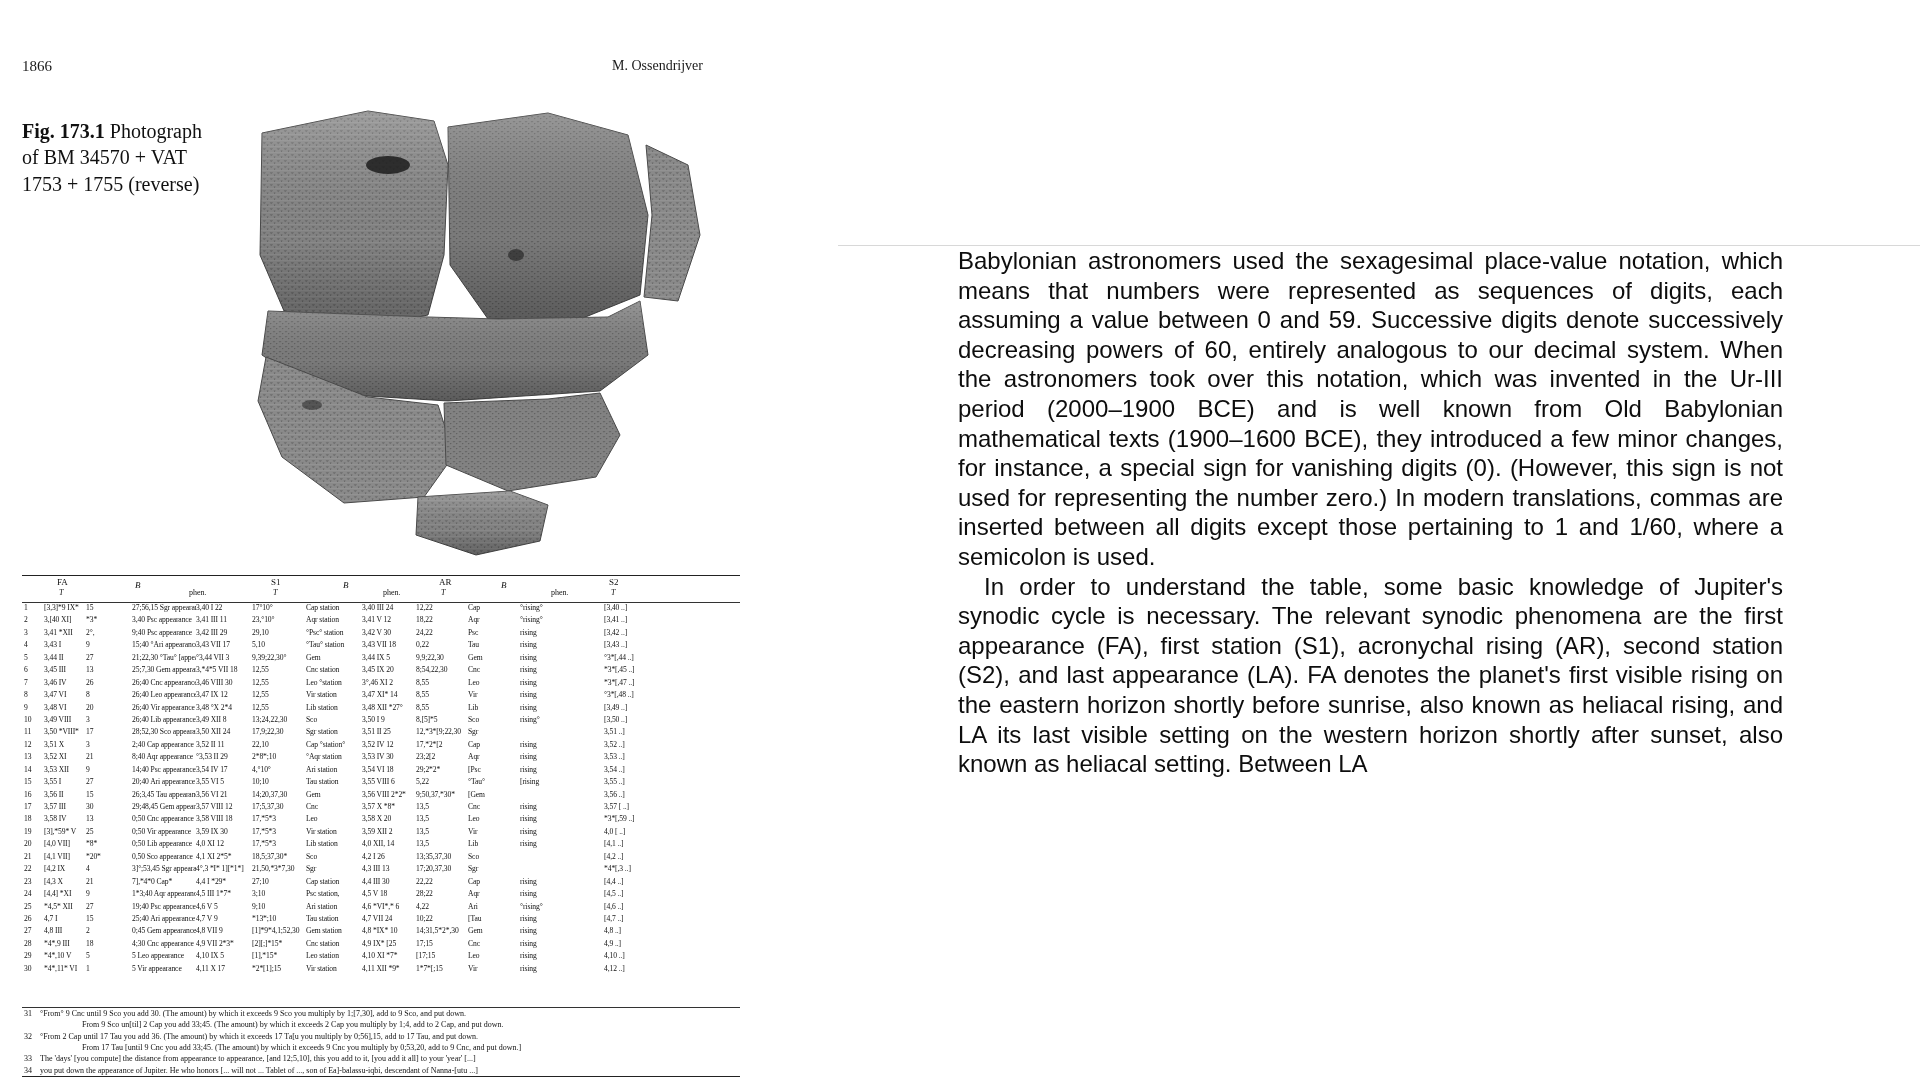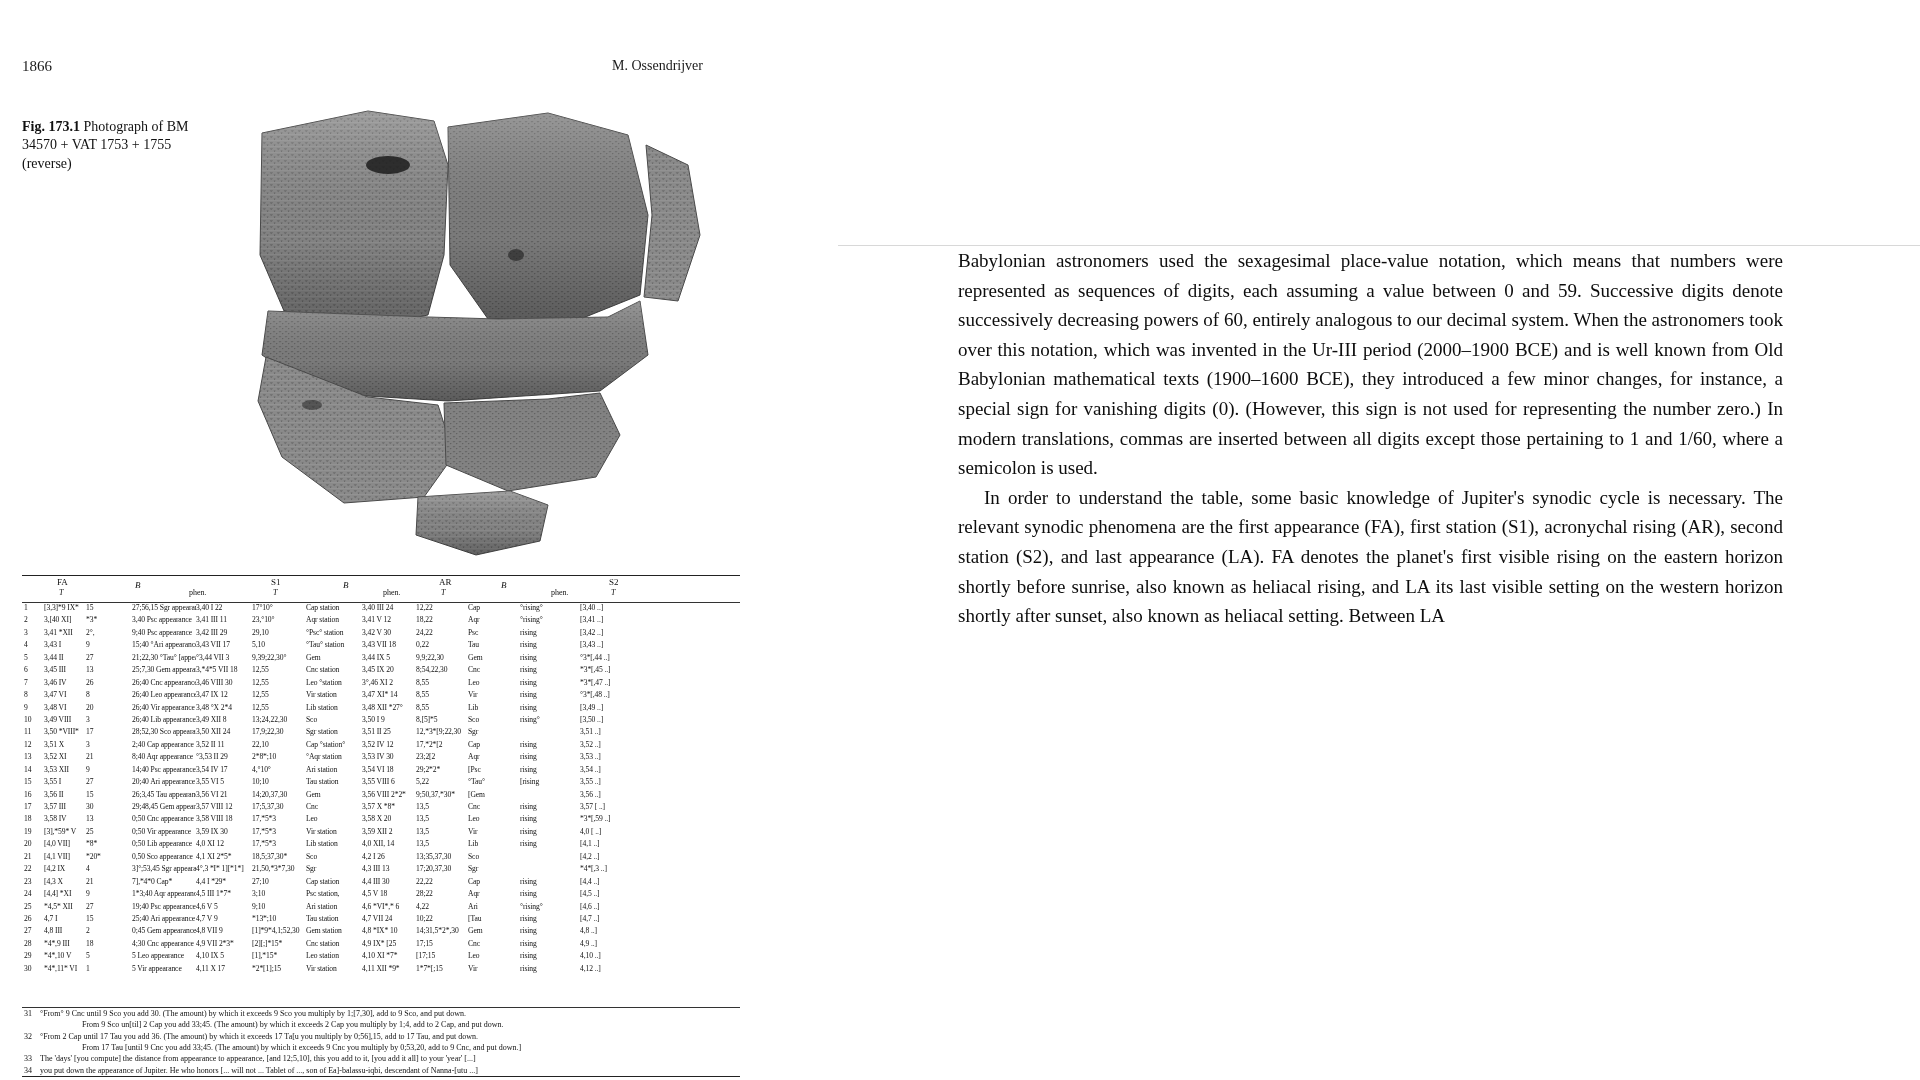--- a/index.html
+++ b/index.html
@@ -49,21 +49,21 @@
     left: 590px;
     top: 0;
     font-size: 14px;
   }
 
   .fig-caption {
     position: absolute;
     left: 22px;
     top: 118px;
     width: 185px;
-    font-size: 14px;
+    font-size: 20px;
     line-height: 1.32;
     color: #111;
   }
   .fig-caption b { font-weight: bold; }
 
   
   .tablet-photo {
     position: absolute;
     left: 248px;
     top: 105px;
@@ -117,21 +117,21 @@
   .c-fa-t { width: 40px; }
   .c-fa-b { width: 44px; }
   .c-fa-p { width: 62px; }
   .c-s1-t { width: 54px; }
   .c-s1-b { width: 52px; }
   .c-s1-p { width: 54px; }
   .c-ar-t { width: 52px; }
   .c-ar-b { width: 50px; }
   .c-ar-p { width: 50px; }
   .c-s2-t { width: 58px; }
-  .c-s2-x { width: 40px; }
+  .c-s2-x { width: 40px; margin-left: 24px; }
 
   .tbl-notes {
     position: absolute;
     left: 0;
     bottom: 0;
     width: 718px;
     border-top: 1px solid #333;
     font-size: 8px;
     line-height: 1.42;
   }
@@ -159,22 +159,22 @@
     top: 245px;
     width: 1082px;
     height: 1px;
     background: #d8d8d8;
   }
   .body-text {
     position: absolute;
     left: 120px;
     top: 246px;
     width: 825px;
-    font-family: Liberation Serif, serif;
-    font-size: 19px;
+    font-family: Liberation Sans, sans-serif;
+    font-size: 24px;
     line-height: 29.6px;
     color: #0d0d0d;
     text-align: justify;
   }
   .body-text p {
     margin: 0 0 0 0;
   }
   .body-text p + p {
     text-indent: 26px;
   }

